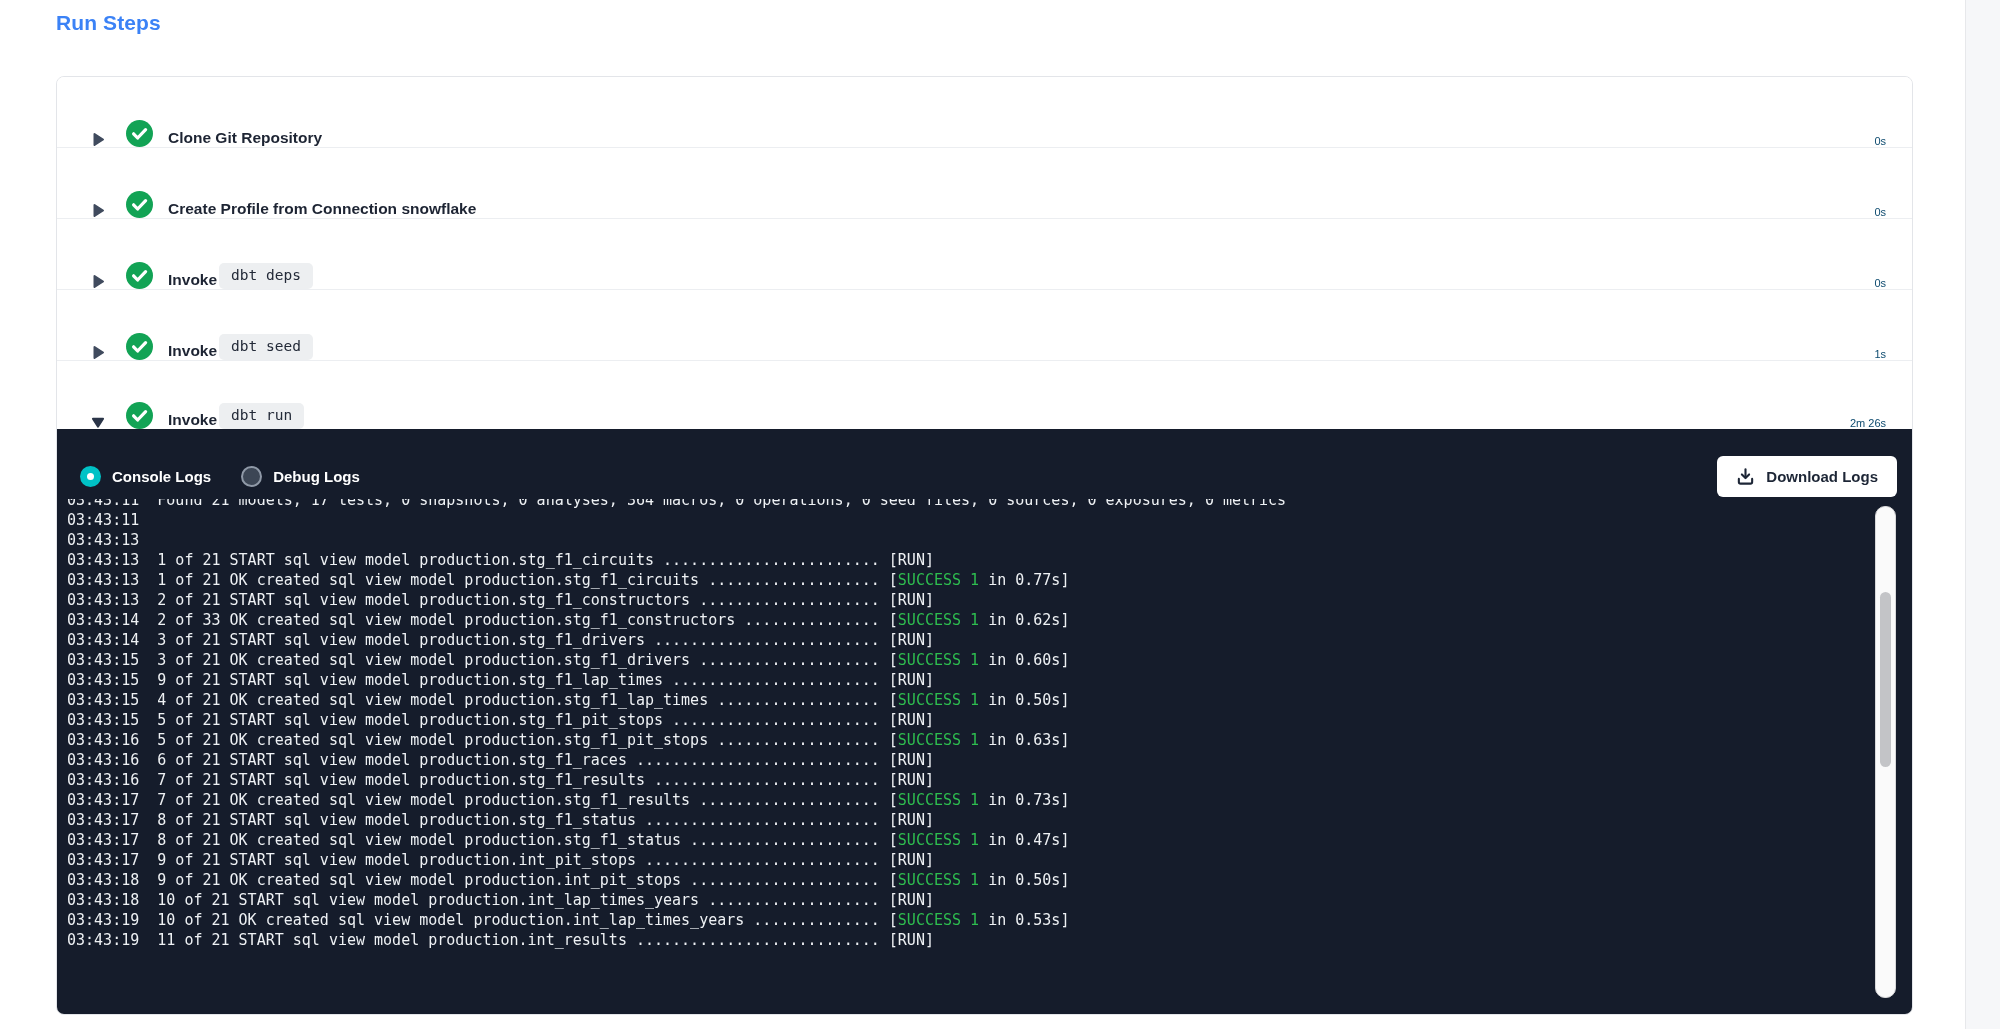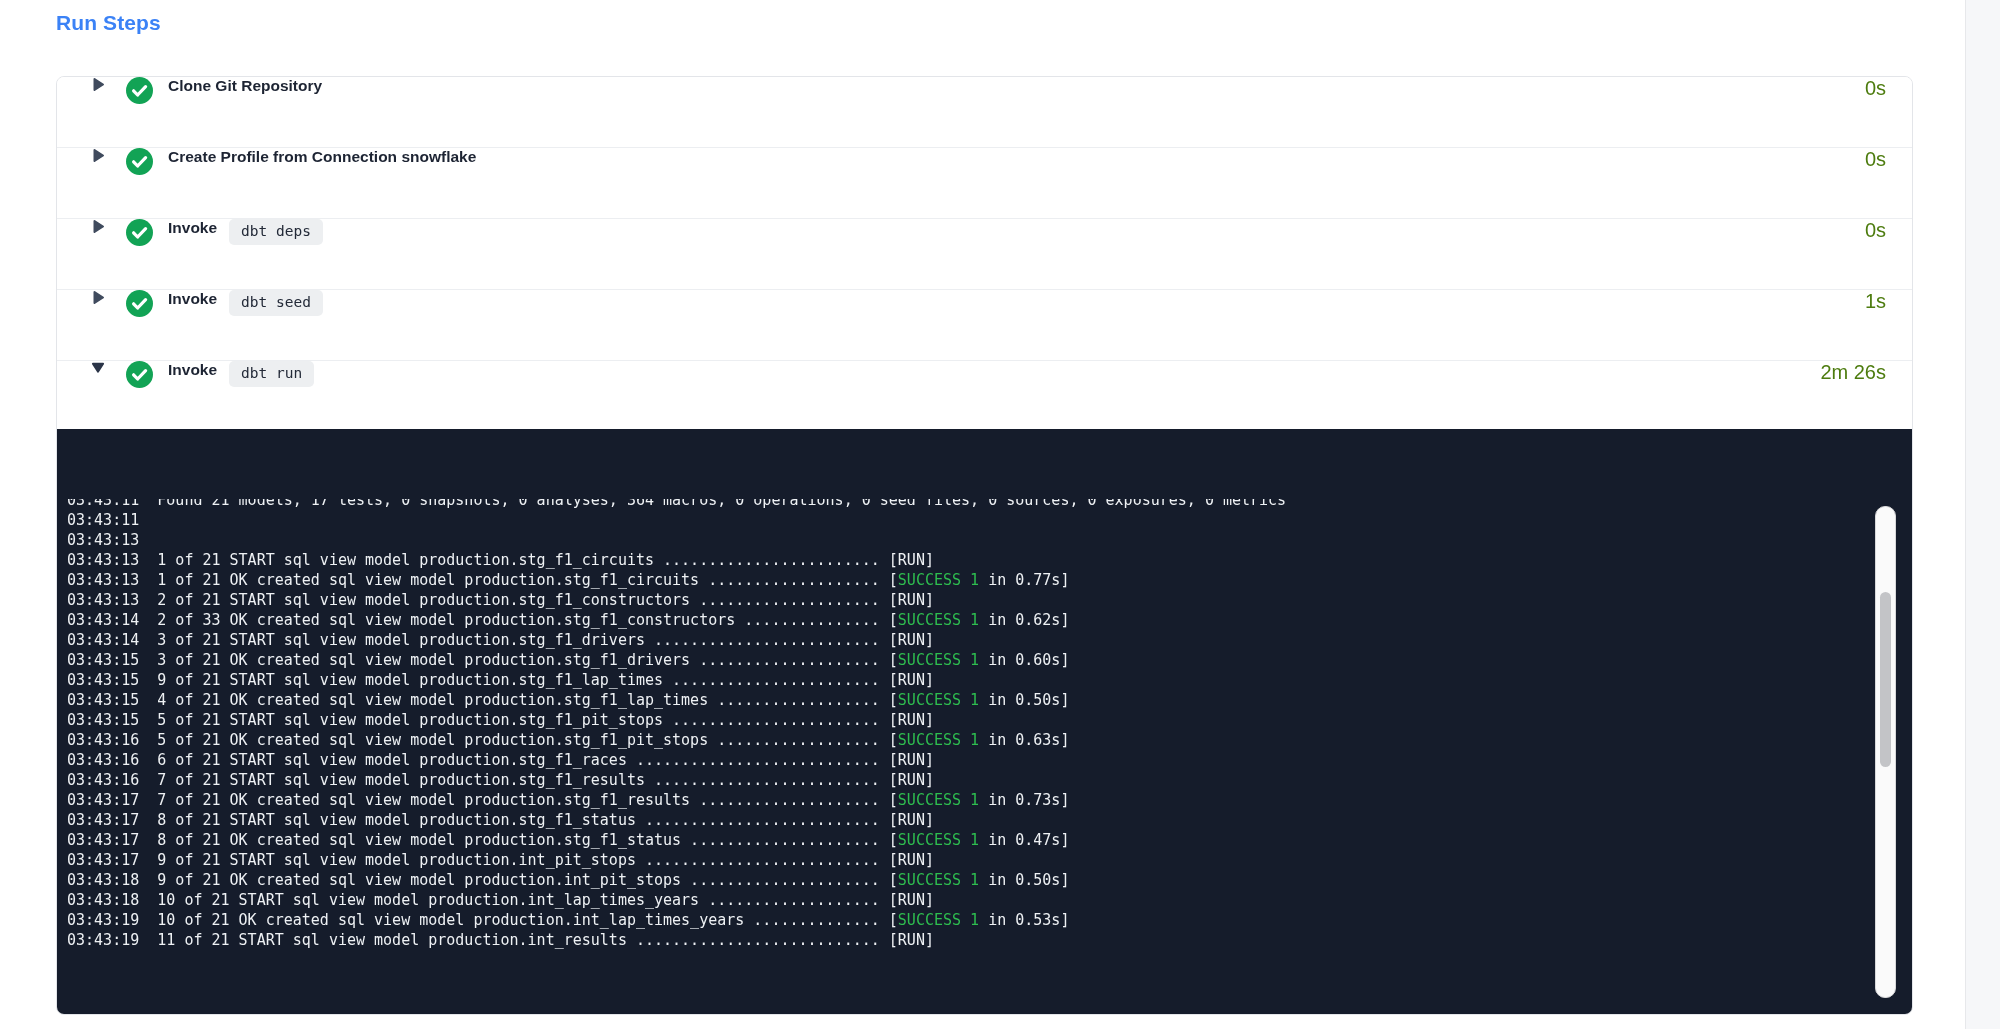--- a/index.html
+++ b/index.html
@@ -8,30 +8,30 @@
 
   .page-gutter { position:absolute; top:0; right:0; width:35px; height:1029px;
                  background:#f6f7f9; border-left:1px solid #e7e8eb; }
 
   .page-title { position:absolute; left:56px; top:11px; font-size:21px; font-weight:700;
                 color:#3b82f6; letter-spacing:0.1px; }
 
   .card { position:absolute; left:56px; top:76px; width:1857px; height:939px;
           background:#fff; border:1px solid #e3e5e9; border-radius:8px; overflow:hidden; }
 
-  .step { height:71px; display:flex; align-items:flex-start;
+  .step { height:71px; display:flex; align-items:flex-end;
           padding:0 26px 0 34px; border-bottom:1px solid #eceef1; background:#fff; cursor:pointer; }
   .step.expanded { height:68px; border-bottom:none; }
 
   .chev { width:14px; display:flex; align-items:center; justify-content:center; margin-right:21px; flex:0 0 auto; }
   .check { width:27px; height:27px; margin-right:15px; flex:0 0 auto; }
   .step-label { font-size:15.5px; font-weight:700; color:#1d2433; }
-  .badge { margin-left:12px; font-family:"DejaVu Sans Mono", monospace; font-size:14.5px;
+  .badge { margin-left:2px; font-family:"DejaVu Sans Mono", monospace; font-size:14.5px;
            color:#232a38; background:#edeff1; border-radius:5px; padding:4px 12px 5px; line-height:1.2; }
-  .dur { margin-left:auto; font-size:20px; color:#4d7c0f; }
+  .dur { margin-left:auto; font-size:11px; color:#0c4a6e; }
 
   .panel { position:relative; height:587px; background:#151c2b; }
 
   .toolbar { position:absolute; top:0; left:0; right:0; height:70px;
              display:flex; align-items:center; padding:24px 15px 0 23px; }
   .radio-group { display:flex; align-items:center; gap:30px; }
   .radio { display:flex; align-items:center; gap:11px; cursor:pointer; }
   .radio-dot { width:21px; height:21px; border-radius:50%; position:relative; flex:0 0 auto; }
   .radio-dot.on { background:#00c2c6; }
   .radio-dot.on::after { content:""; position:absolute; left:50%; top:50%; width:7px; height:7px;
@@ -141,20 +141,42 @@
           <circle cx="13.5" cy="13.5" r="13.5" fill="#12a355"></circle>
           <path d="M7.6 13.8 l4 4.2 l8-8.4" stroke="#ffffff" stroke-width="3.2" fill="none" stroke-linecap="round" stroke-linejoin="round"></path>
         </svg>
     </span>
     <span class="step-label">Invoke</span>
     <span class="badge">dbt run</span>
     <span class="dur">2m 26s</span>
   </div>
 
   <div class="panel">
+    <div class="toolbar">
+      <div class="radio-group">
+        <div class="radio">
+          <span class="radio-dot on"></span>
+          <span class="radio-label">Console Logs</span>
+        </div>
+        <div class="radio">
+          <span class="radio-dot off"></span>
+          <span class="radio-label">Debug Logs</span>
+        </div>
+      </div>
+      <button class="download-btn">
+        <span style="display:flex;">
+          <svg width="19" height="19" viewBox="0 0 20 20" fill="none" stroke="#1d2636" stroke-width="2.2" stroke-linecap="round" stroke-linejoin="round">
+            <path d="M10 2.5 v8.5"></path>
+              <path d="M6.2 7.8 L10 11.6 L13.8 7.8"></path>
+              <path d="M3 12.5 v3.2 a1.8 1.8 0 0 0 1.8 1.8 h10.4 a1.8 1.8 0 0 0 1.8-1.8 v-3.2"></path>
+          </svg>
+        </span>
+        <span>Download Logs</span>
+      </button>
+    </div>
 
     <div class="log-viewport">
       <div class="log-content" id="log-content">
           <div class="log-line"><span>03:43:11  Found 21 models, 17 tests, 0 snapshots, 0 analyses, 364 macros, 0 operations, 0 seed files, 0 sources, 0 exposures, 0 metrics</span></div>
           <div class="log-line"><span>03:43:11</span></div>
           <div class="log-line"><span>03:43:13</span></div>
           <div class="log-line"><span>03:43:13  1 of 21 START sql view model production.stg_f1_circuits ........................ [RUN]</span></div>
           <div class="log-line"><span>03:43:13  1 of 21 OK created sql view model production.stg_f1_circuits ................... [</span><span class="ok-green">SUCCESS 1</span><span> in 0.77s]</span></div>
           <div class="log-line"><span>03:43:13  2 of 21 START sql view model production.stg_f1_constructors .................... [RUN]</span></div>
           <div class="log-line"><span>03:43:14  2 of 33 OK created sql view model production.stg_f1_constructors ............... [</span><span class="ok-green">SUCCESS 1</span><span> in 0.62s]</span></div>

